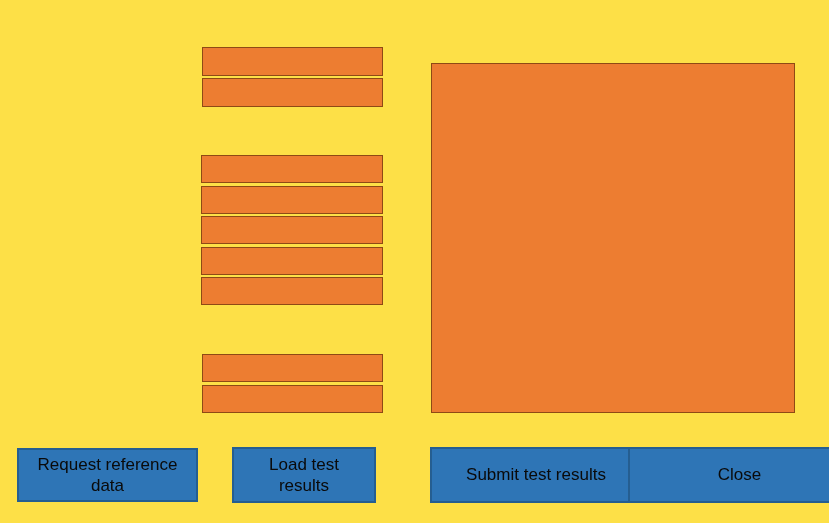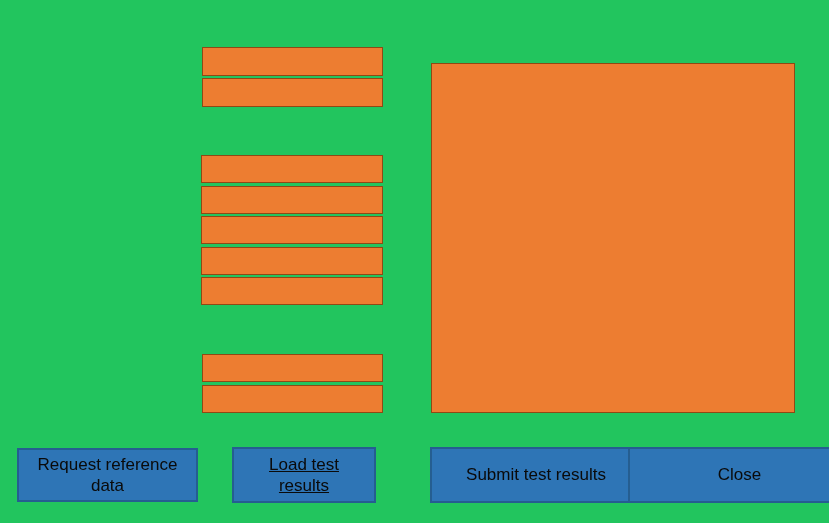--- a/index.html
+++ b/index.html
@@ -5,21 +5,21 @@
   html, body {
     margin: 0;
     padding: 0;
     background: #000000;
     font-family: "Liberation Sans", sans-serif;
   }
   .canvas {
     position: relative;
     width: 829px;
     height: 523px;
-    background: #22c55e;
+    background: #fde047;
     overflow: hidden;
   }
   .bar-group {
     position: absolute;
     display: flex;
     flex-direction: column;
   }
   .bar-group .bar {
     background: #ED7D31;
     border: 1px solid #8E4A15;
@@ -52,21 +52,21 @@
     background: #2E75B6;
     border: 2px solid #255E91;
     box-sizing: border-box;
     color: #0a0a0a;
     font-size: 17px;
     line-height: 1.25;
     cursor: pointer;
     padding: 0 8px;
   }
   .btn-request { left: 17px;  top: 448px; width: 181px; height: 54px; }
-  .btn-load    { left: 232px; top: 447px; width: 144px; height: 56px; text-decoration: underline; }
+  .btn-load    { left: 232px; top: 447px; width: 144px; height: 56px; }
   .btn-submit  { left: 430px; top: 447px; width: 212px; height: 56px; }
   .btn-close   { left: 628px; top: 447px; width: 223px; height: 56px; }
 </style>
 </head>
 <body>
 
 <div class="canvas">
 
   <div class="bar-group group-top">
       <div class="bar"></div>

